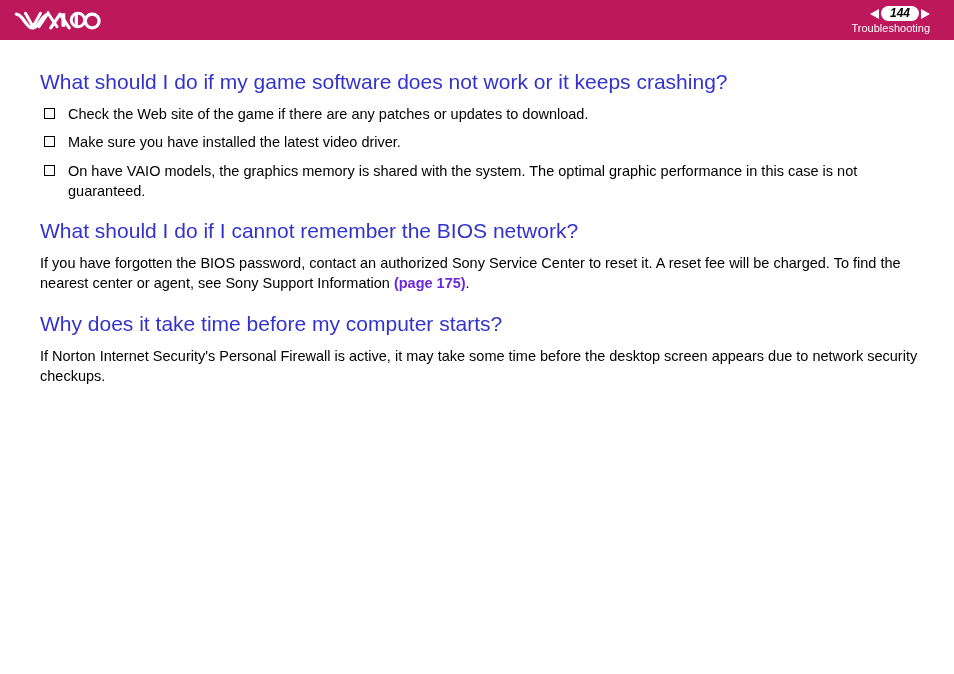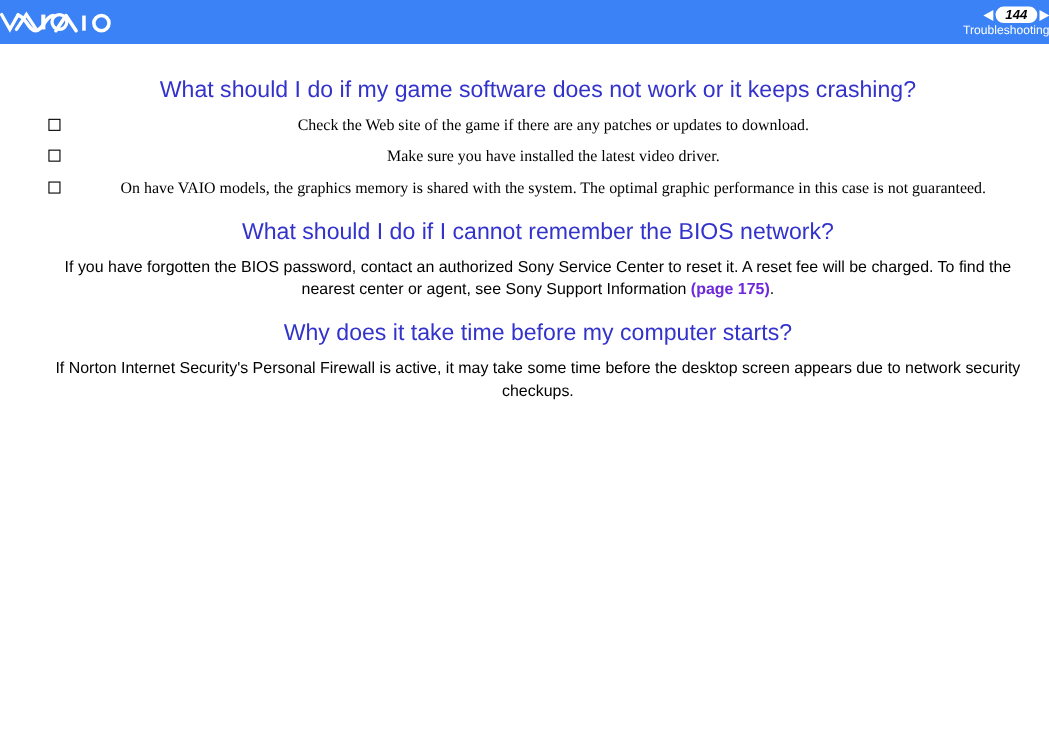--- a/index.html
+++ b/index.html
@@ -7,25 +7,25 @@
     width: 954px;
     height: 674px;
     font-family: Arial, Helvetica, sans-serif;
     background: #fff;
     color: #000;
     position: relative;
   }
   .header {
     width: 100%;
     height: 40px;
-    background: #3b82f6;
+    background: #be185d;
     display: flex;
     justify-content: space-between;
     align-items: center;
-    padding: 0 0;
+    padding: 0 24px;
   }
   .logo {
     color: #fff;
     height: 24px;
   }
   .header-right {
     text-align: right;
     color: #fff;
     display: flex;
     flex-direction: column;
@@ -54,40 +54,38 @@
     padding: 0 9px;
     border-radius: 8px;
     line-height: 15px;
   }
   .section-name {
     font-size: 11px;
     font-weight: normal;
   }
   .content {
     padding: 20px 16px 0 40px;
-    text-align: center;
   }
   .heading {
     color: #3333cc;
     font-size: 21px;
     font-weight: normal;
     margin-top: 18px;
     margin-bottom: 10px;
   }
   .heading:first-child { margin-top: 10px; }
   ul.square {
     list-style: none;
     padding-left: 28px;
   }
   ul.square li {
     position: relative;
     font-size: 14.5px;
     line-height: 1.4;
     margin-bottom: 8px;
-    font-family: Liberation Serif, serif;
   }
   ul.square li::before {
     content: "";
     position: absolute;
     left: -24px;
     top: 4px;
     width: 9px;
     height: 9px;
     border: 1.3px solid #000;
   }

